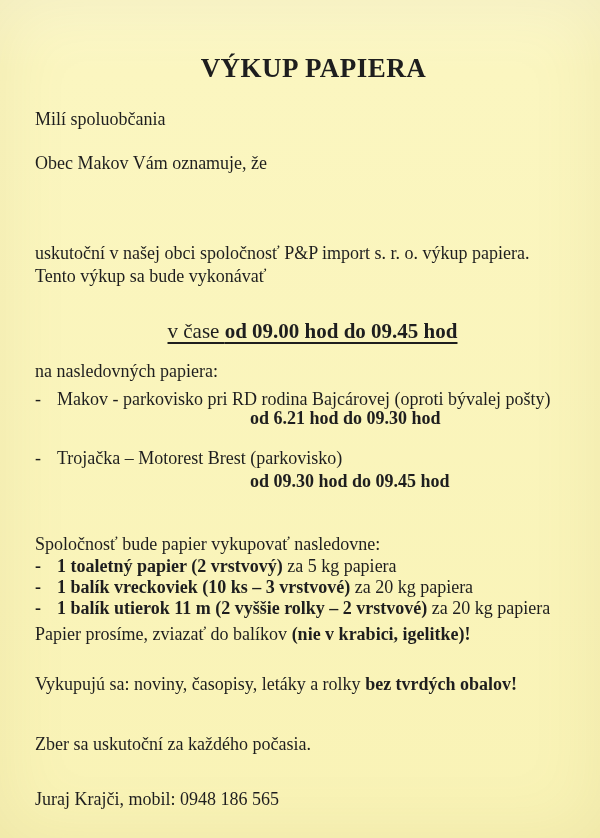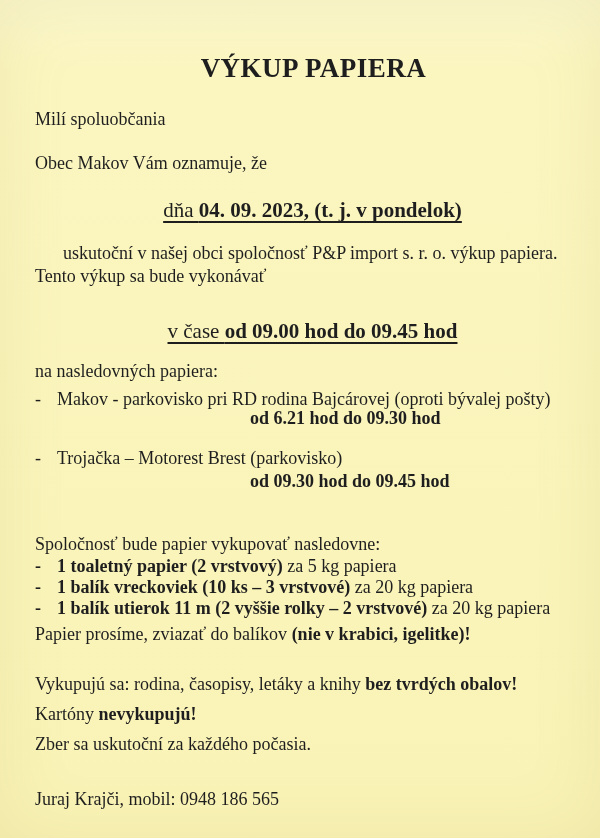--- a/index.html
+++ b/index.html
@@ -18,21 +18,21 @@
   .title {
     top:52px; font-size:27px; line-height:32px; font-weight:bold;
     letter-spacing:.5px; text-align:center; padding-left:14px;
   }
   .big { font-size:21px; line-height:26px; text-align:center; padding-left:12px; }
   .b { font-weight:bold; }
   .u { text-decoration:underline; text-decoration-thickness:2px; text-underline-offset:4px; }
   .greeting { top:108px; }
   .intro    { top:152px; }
   .dateline { top:197px; }
-  .body1    { top:242px;margin-left:28px; }
+  .body1    { top:242px; }
   .body2    { top:265px; }
   .timeline { top:318px; }
   .lochead  { top:360px; }
   .loc1     { top:388px; }
   .loc1t    { top:407px; }
   .loc2     { top:447px; }
   .loc2t    { top:470px; }
   .ratehead { top:533px; }
   .rate1    { top:555px; }
   .rate2    { top:576px;font-family:Liberation Serif, serif; }
@@ -49,23 +49,20 @@
 <body>
 
 <div class="page">
 
   <div class="abs title">VÝKUP PAPIERA</div>
 
   <div class="abs greeting">Milí spoluobčania</div>
 
   <div class="abs intro">Obec Makov Vám oznamuje, že</div>
 
-  <div class="abs big dateline">
-    <span class="u"><span>dňa </span><span class="b">04. 09. 2023, (t. j. v pondelok)</span></span>
-  </div>
 
   <div class="abs body1">uskutoční v našej obci spoločnosť P&amp;P import s. r. o. výkup papiera.</div>
   <div class="abs body2">Tento výkup sa bude vykonávať</div>
 
   <div class="abs big timeline">
     <span class="u"><span>v čase </span><span class="b">od 09.00 hod do 09.45 hod</span></span>
   </div>
 
   <div class="abs lochead">na nasledovných papiera:</div>
 
@@ -88,24 +85,21 @@
     <span class="marker b">-</span><span class="b">1 balík vreckoviek (10 ks – 3 vrstvové)</span><span> za 20 kg papiera</span>
   </div>
   <div class="abs rate3">
     <span class="marker b">-</span><span class="b">1 balík utierok 11 m (2 vyššie rolky – 2 vrstvové)</span><span> za 20 kg papiera</span>
   </div>
 
   <div class="abs note1">
     <span>Papier prosíme, zviazať do balíkov </span><span class="b">(nie v krabici, igelitke)!</span>
   </div>
   <div class="abs note2">
-    <span>Vykupujú sa: rodina, časopisy, letáky a knihy </span><span class="b">bez tvrdých obalov!</span>
-  </div>
-  <div class="abs note3">
-    <span>Kartóny </span><span class="b">nevykupujú!</span>
+    <span>Vykupujú sa: noviny, časopisy, letáky a rolky </span><span class="b">bez tvrdých obalov!</span>
   </div>
   <div class="abs note4">
     <span>Zber sa uskutoční za každého počasia.</span><span class="b"></span>
   </div>
 
   <div class="abs contact">Juraj Krajči, mobil: 0948 186 565</div>
 
 </div>
 
 </body></html>

